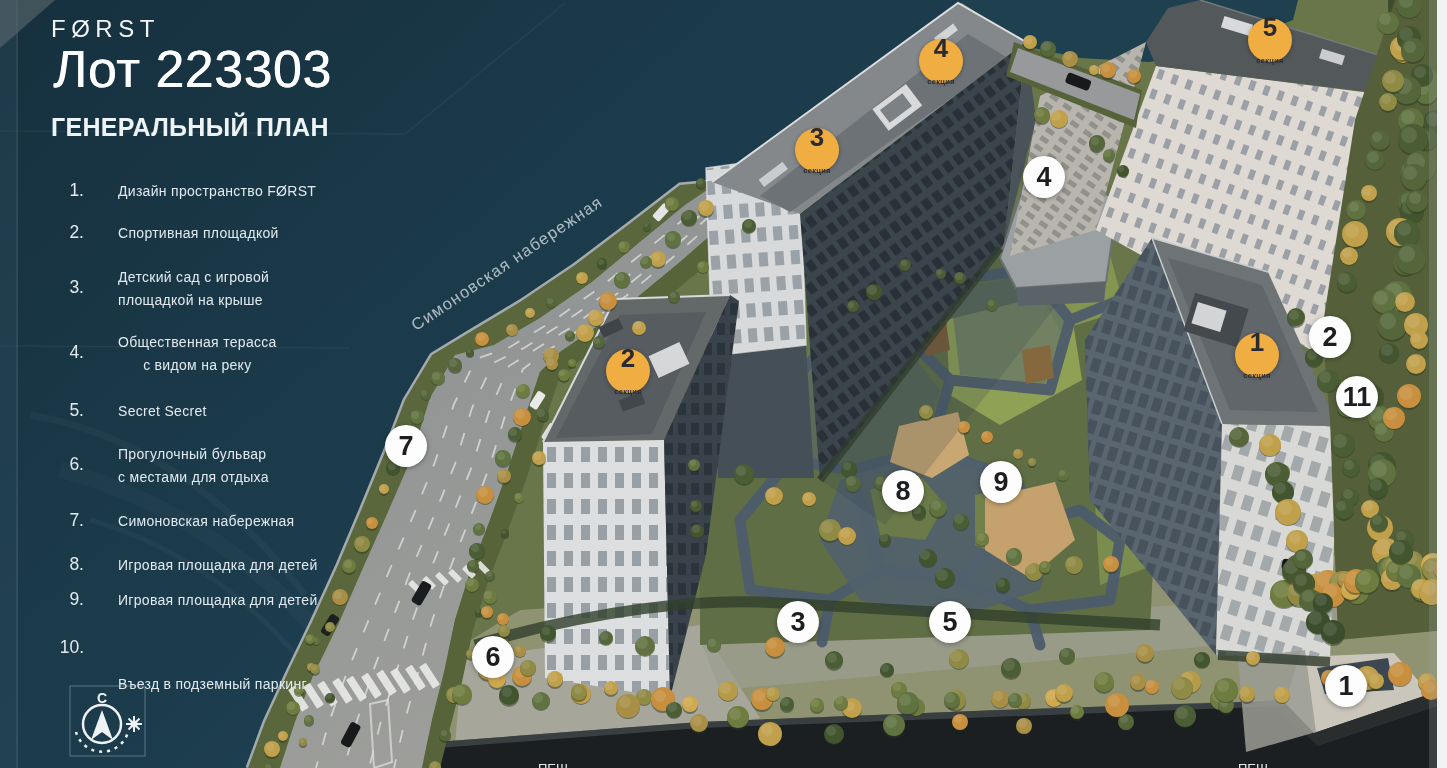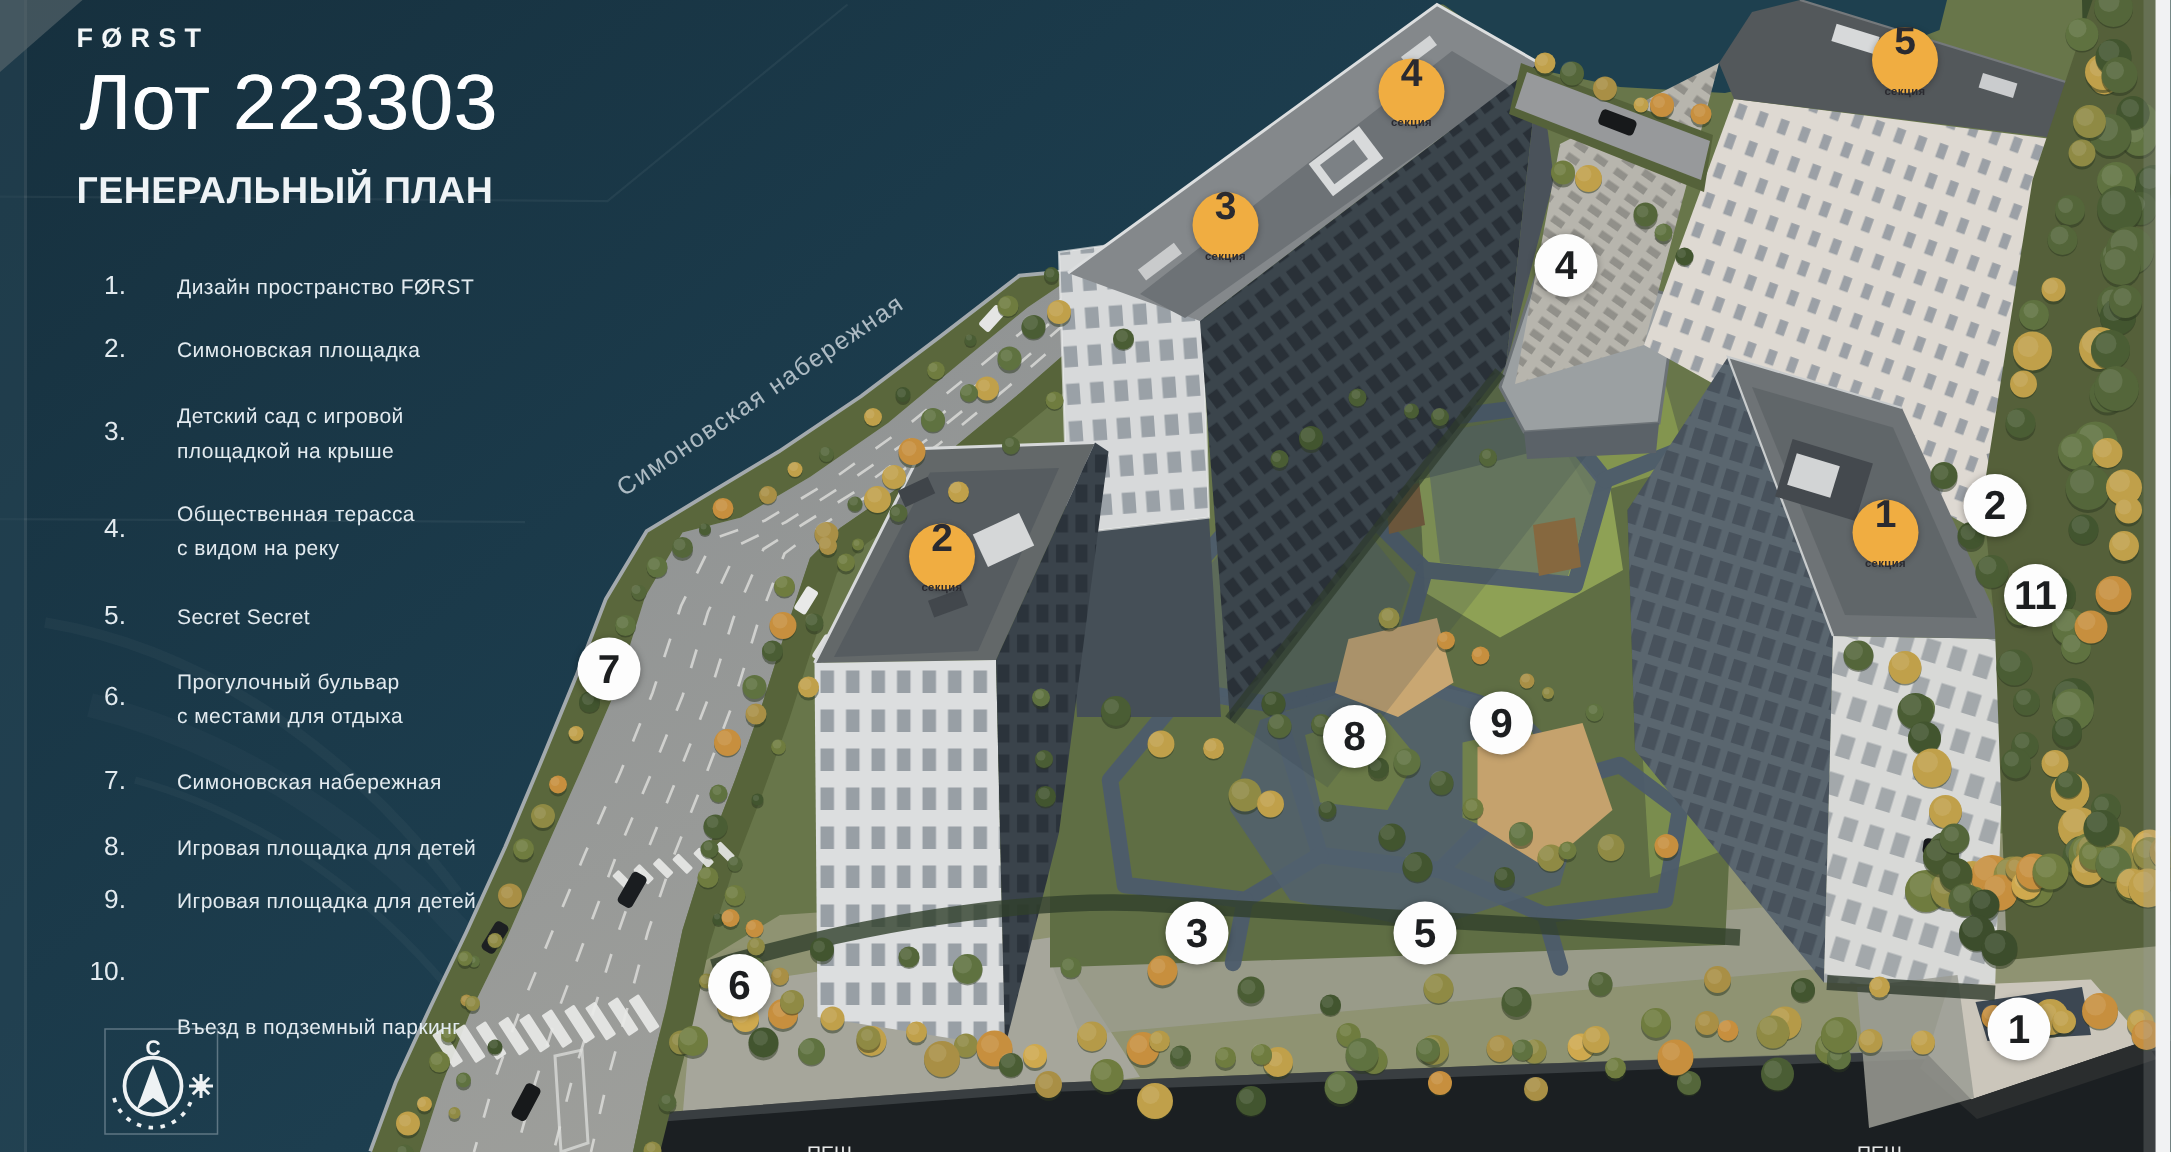--- a/index.html
+++ b/index.html
@@ -6,22 +6,22 @@
  font-family:"Liberation Sans",sans-serif;}
 #scene{position:absolute;left:0;top:0;}
 .wm{position:absolute;width:42px;height:42px;border-radius:50%;background:#fdfdfd;
  color:#1c1e20;font-size:27px;font-weight:bold;display:flex;align-items:center;
  justify-content:center;box-shadow:0 1px 5px rgba(0,0,0,0.35);}
 .om{position:absolute;width:44px;height:44px;border-radius:50%;background:#f0ad41;
  color:#2a2a30;display:flex;flex-direction:column;align-items:center;justify-content:center;
  box-shadow:0 1px 4px rgba(0,0,0,0.3);}
 .on{font-size:26px;font-weight:bold;line-height:23px;}
 .os{font-size:7.5px;font-weight:bold;letter-spacing:0.3px;margin-top:17px;}
-.logo{position:absolute;left:51px;top:15px;color:#f2f6f8;font-size:18px;
- letter-spacing:5.5px;font-weight:700;}
+.logo{position:absolute;left:51px;top:15px;color:#f2f6f8;font-size:24px;
+ letter-spacing:5.5px;font-weight:400;}
 .lot{position:absolute;left:53px;top:39px;color:#fdfeff;font-size:52px;font-weight:500;letter-spacing:0.5px;text-shadow:0.5px 0 0 #ffffff;}
 .gplan{position:absolute;left:51px;top:113px;color:#eef3f6;font-size:25px;font-weight:bold;
  letter-spacing:0.3px;}
 .ln{position:absolute;left:50px;width:34px;text-align:right;color:#e2eaef;font-size:17.5px;}
 .lt{position:absolute;left:118px;color:#e2eaef;font-size:14px;line-height:23px;letter-spacing:0.3px;}
 </style></head>
 <body>
 <div id="page">
 <svg id="scene" width="1447" height="768" viewBox="0 0 1447 768">
 <defs>
@@ -1144,25 +1144,25 @@
 </g>
 <circle cx="134" cy="724" r="3.5" fill="#eef2f4"></circle>
 </g>
 </svg>
 <div class="logo">FØRST</div>
 <div class="lot">Лот 223303</div>
 <div class="gplan">ГЕНЕРАЛЬНЫЙ ПЛАН</div>
 <div class="ln" style="top:180px;">1.</div>
 <div class="lt" style="top:180px;">Дизайн пространство FØRST</div>
 <div class="ln" style="top:222px;">2.</div>
-<div class="lt" style="top:222px;">Симоновская площадка</div>
+<div class="lt" style="top:222px;">Спортивная площадкой</div>
 <div class="ln" style="top:277px;">3.</div>
 <div class="lt" style="top:266px;">Детский сад с игровой<br>площадкой на крыше</div>
 <div class="ln" style="top:342px;">4.</div>
-<div class="lt" style="top:331px;">Общественная терасса<br>с видом на реку</div>
+<div class="lt" style="top:331px;text-align:center;">Общественная терасса<br>с видом на реку</div>
 <div class="ln" style="top:400px;">5.</div>
 <div class="lt" style="top:400px;">Secret Secret</div>
 <div class="ln" style="top:454px;">6.</div>
 <div class="lt" style="top:443px;">Прогулочный бульвар<br>с местами для отдыха</div>
 <div class="ln" style="top:510px;">7.</div>
 <div class="lt" style="top:510px;">Симоновская набережная</div>
 <div class="ln" style="top:554px;">8.</div>
 <div class="lt" style="top:554px;">Игровая площадка для детей</div>
 <div class="ln" style="top:589px;">9.</div>
 <div class="lt" style="top:589px;">Игровая площадка для детей</div>

